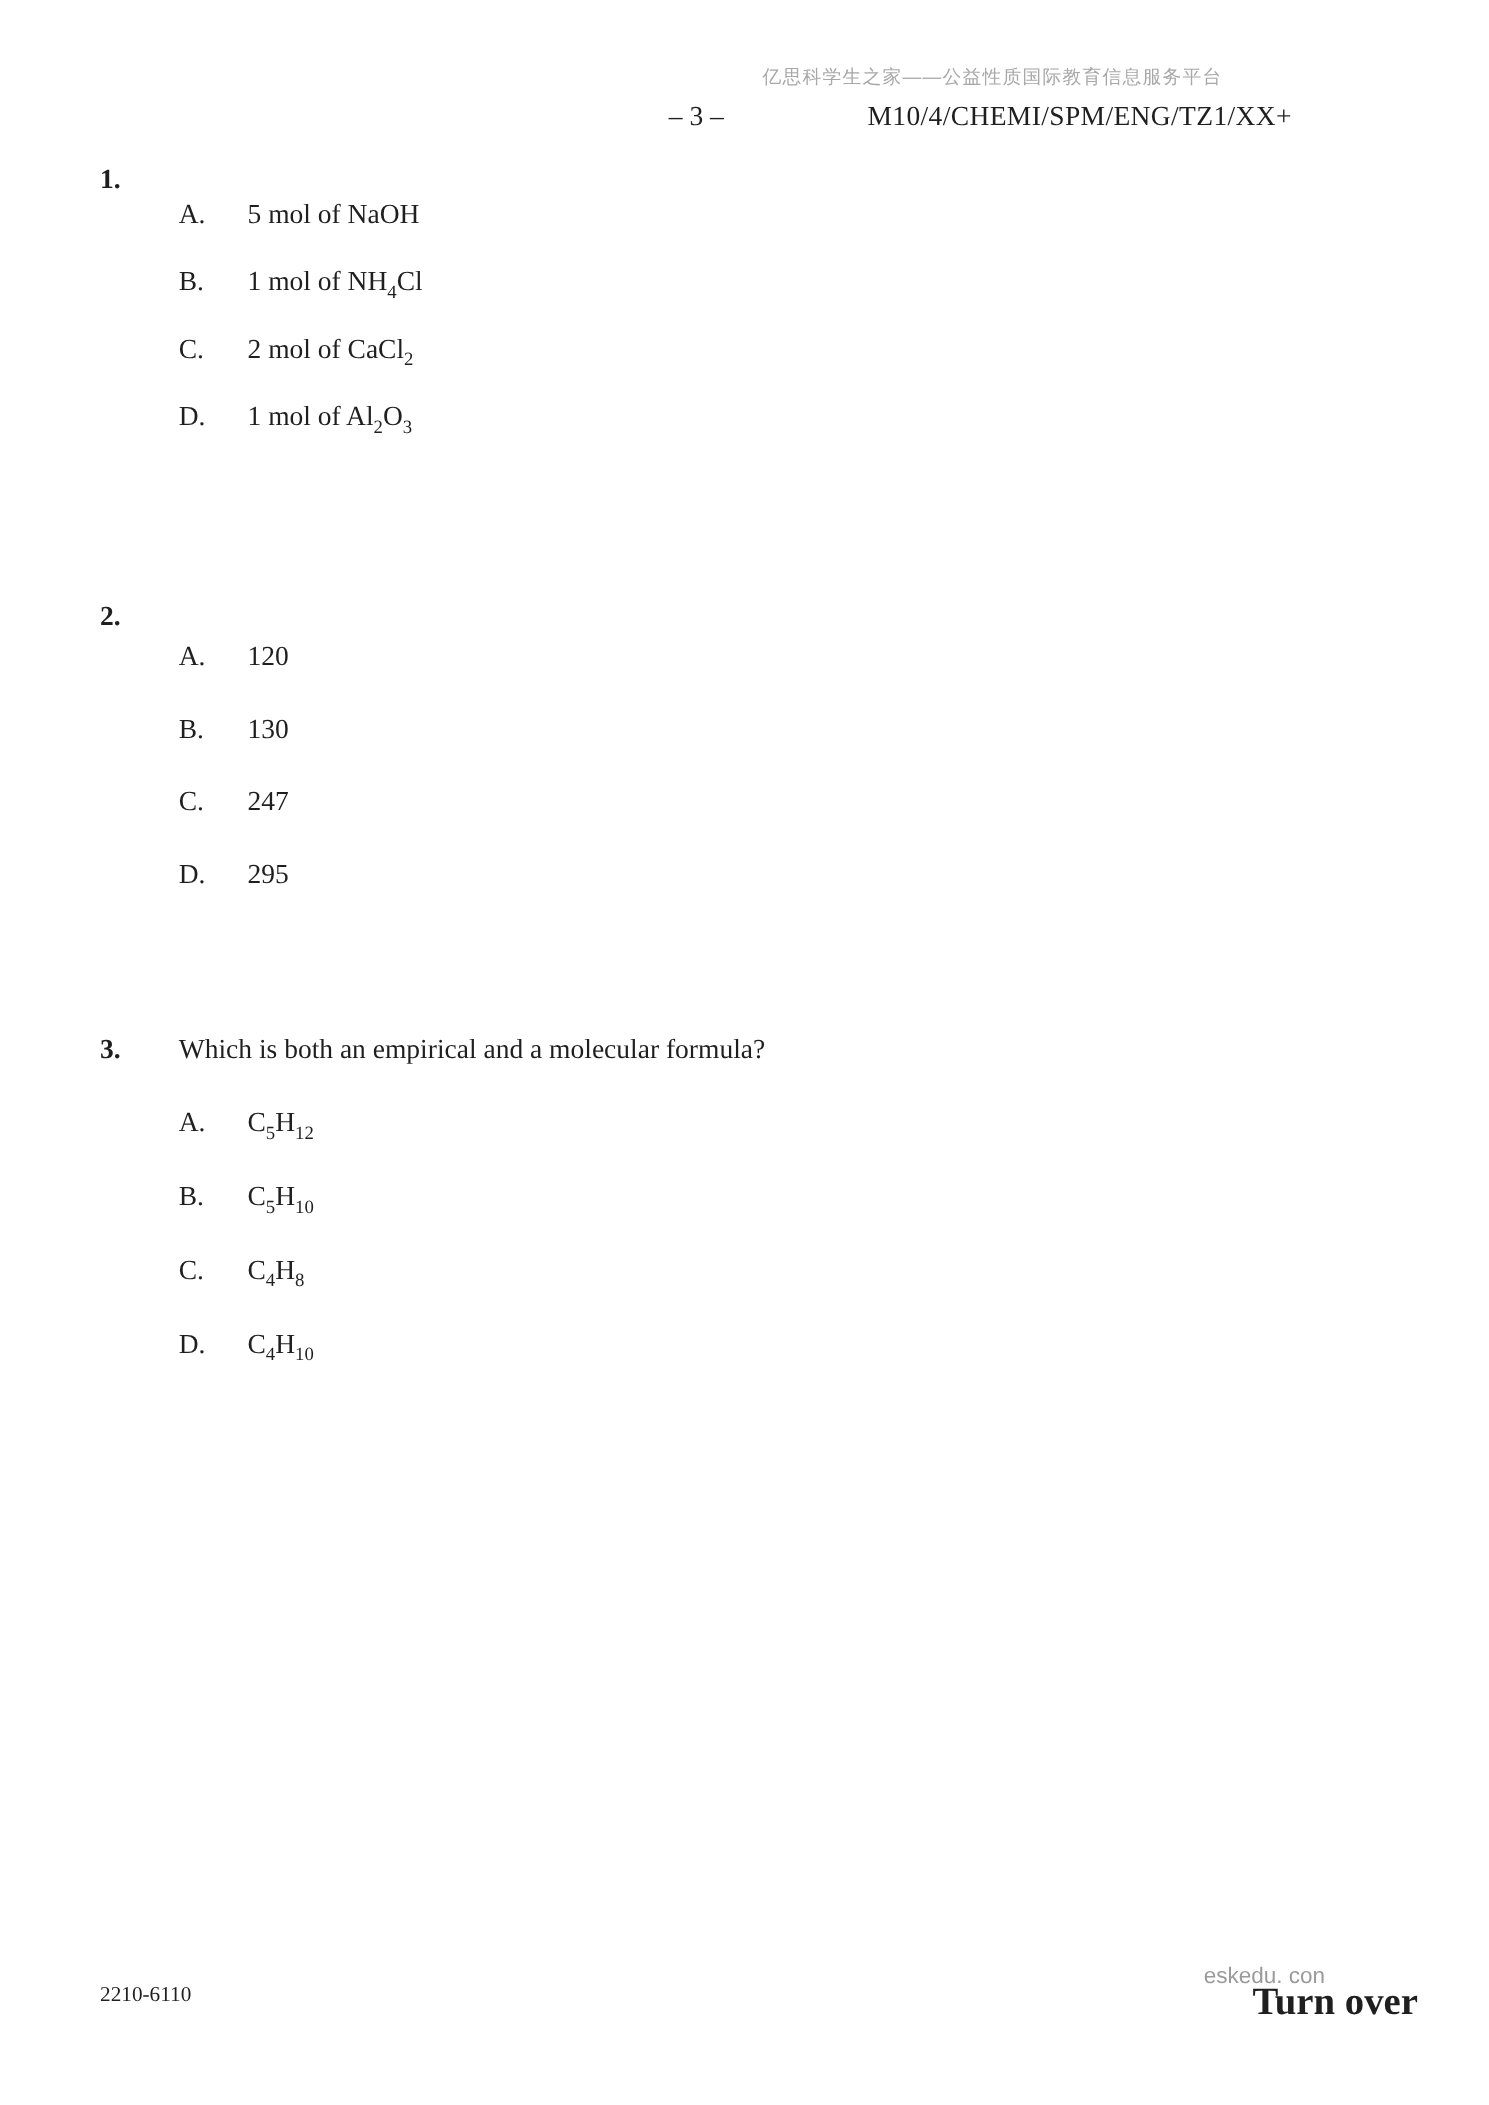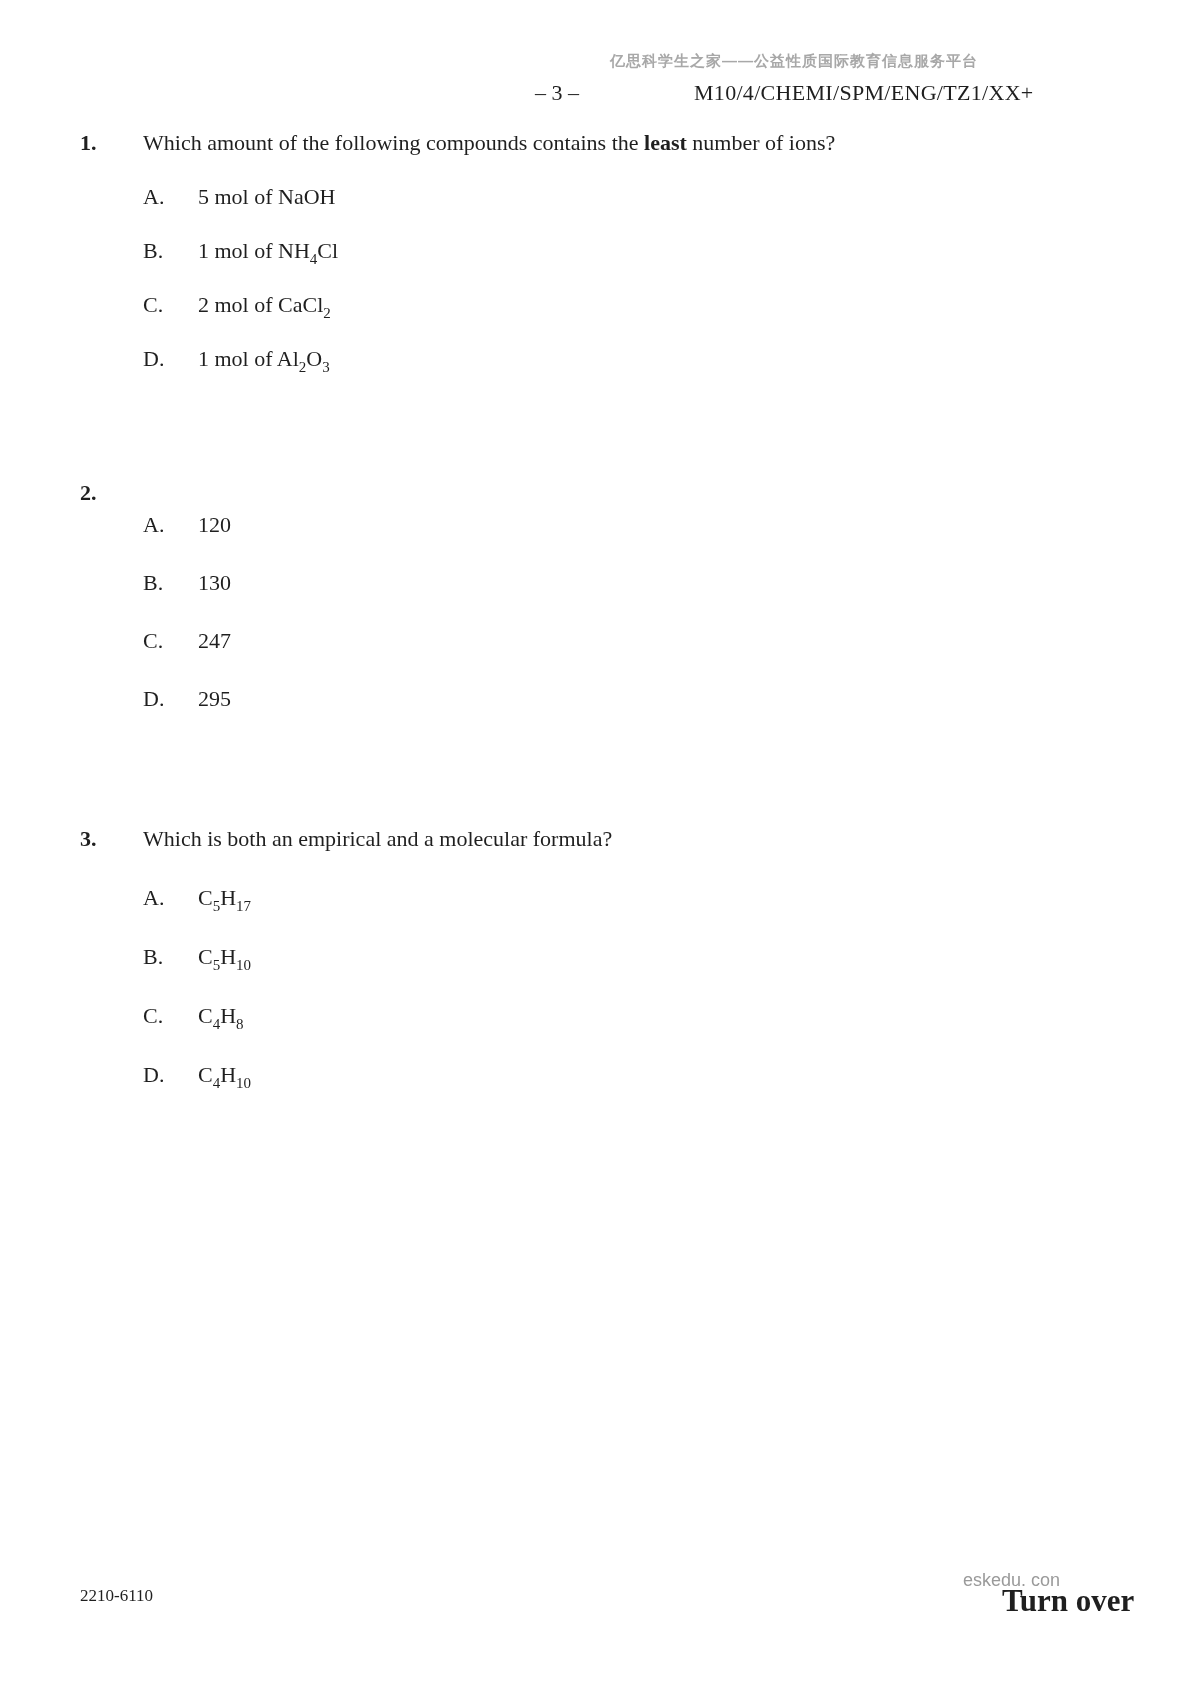--- a/index.html
+++ b/index.html
@@ -16,21 +16,20 @@
   }
   .top-watermark {
     position: absolute;
     top: 52px;
     right: 213px;
     font-family: "Liberation Sans", sans-serif;
     font-size: 15px;
     color: #a8a8a8;
     letter-spacing: 1px;
     white-space: nowrap;
-    font-weight: bold;
   }
   .page-num {
     position: absolute;
     top: 80px;
     left: 535px;
   }
   .paper-code {
     position: absolute;
     top: 80px;
     left: 694px;
@@ -106,21 +105,20 @@
 
   <div class="top-watermark">亿思科学生之家——公益性质国际教育信息服务平台</div>
 
   <span class="page-num">– 3 –</span>
 
   <span class="paper-code">M10/4/CHEMI/SPM/ENG/TZ1/XX+</span>
 
   <div id="questions">
       <div class="question q1">
         <span class="qnum">1.</span>
-        <div class="qtitle"><span>Which amount of the following compounds contains the </span><b>least</b><span> number of ions?</span></div>
         <div class="option">
           <span class="olett">A.</span>
           <span class="ocontent"><span>5 mol of NaOH</span></span>
         </div>
         <div class="option">
           <span class="olett">B.</span>
           <span class="ocontent"><span>1 mol of NH</span><sub>4</sub><span>Cl</span></span>
         </div>
         <div class="option">
           <span class="olett">C.</span>
@@ -148,21 +146,21 @@
         <div class="option">
           <span class="olett">D.</span>
           <span class="ocontent"><span>295</span></span>
         </div>
       </div>
       <div class="question q3">
         <span class="qnum">3.</span>
         <div class="qtitle"><span>Which is both an empirical and a molecular formula?</span></div>
         <div class="option">
           <span class="olett">A.</span>
-          <span class="ocontent"><span>C</span><sub>5</sub><span>H</span><sub>17</sub></span>
+          <span class="ocontent"><span>C</span><sub>5</sub><span>H</span><sub>12</sub></span>
         </div>
         <div class="option">
           <span class="olett">B.</span>
           <span class="ocontent"><span>C</span><sub>5</sub><span>H</span><sub>10</sub></span>
         </div>
         <div class="option">
           <span class="olett">C.</span>
           <span class="ocontent"><span>C</span><sub>4</sub><span>H</span><sub>8</sub></span>
         </div>
         <div class="option">

